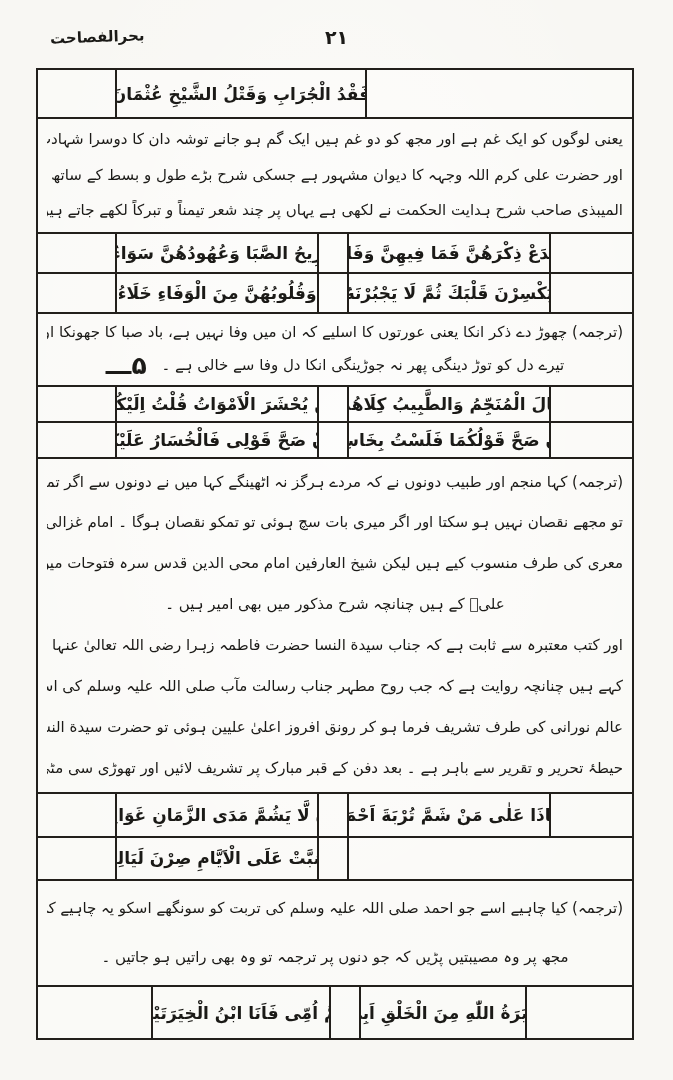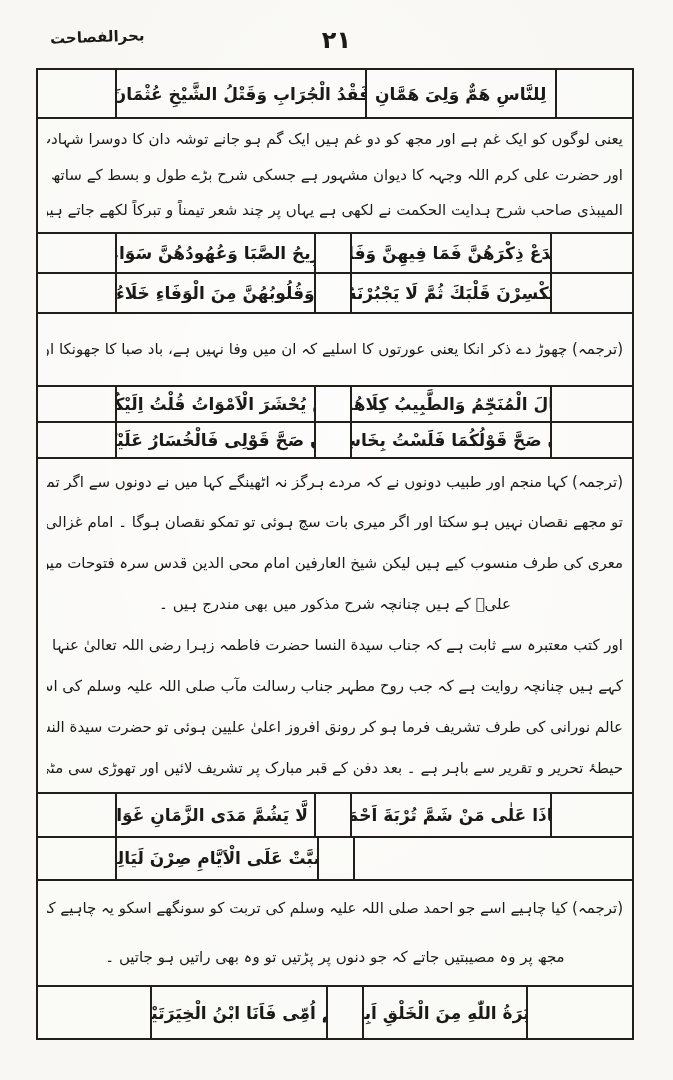--- a/index.html
+++ b/index.html
@@ -19,21 +19,21 @@
   }
   .running-title {
     position: absolute; top: 28px; left: 50px;
     font-size: 15px; font-weight: bold;
     transform: rotate(-2deg);
     direction: rtl;
   }
   .page-number {
     position: absolute; top: 26px; left: 0; right: 0;
     text-align: center;
-    font-size: 24px; font-weight: bold;
+    font-size: 19px; font-weight: bold;
   }
   .frame {
     position: absolute; top: 68px; left: 36px;
     width: 598px; height: 972px;
     border: 2px solid #221f1b;
     display: flex; flex-direction: column;
     background: rgba(255,255,255,.35);
   }
   .sec { border-bottom: 2px solid #221f1b; flex: none; }
   .sec:last-child { border-bottom: none; flex: 1; }
@@ -41,21 +41,21 @@
   
   .verse { display: flex; flex-direction: column; direction: ltr; }
   .vrow { flex: 1; display: flex; }
   .vrow + .vrow { border-top: 2px solid #221f1b; }
   .vrow > .cell + .cell { border-left: 2px solid #221f1b; }
   .cell {
     display: flex; align-items: center; justify-content: center;
     overflow: hidden; white-space: nowrap;
     direction: rtl;
     font-weight: bold; font-size: 17px;
-    padding: 0 17px;
+    padding: 0 10px;
   }
   .ce-l { width: 13%; } .ch2 { width: 34%; } .cgap { width: 5%; }
   .ch1 { width: 34%; } .ce-r { width: 14%; }
   .v1 .ce-l { width: 13%; } .v1 .ch2 { width: 42%; }
   .v1 .ch1 { width: 32%; } .v1 .ce-r { width: 13%; }
   .v5 .ce-l { width: 19%; } .v5 .ch2 { width: 30%; } .v5 .cgap { width: 5%; }
   .v5 .ch1 { width: 28%; } .v5 .ce-r { width: 18%; }
 
   
   .prose {
@@ -90,21 +90,20 @@
   <div class="running-title">بحرالفصاحت</div>
 
   <div class="page-number">۲۱</div>
 
   <div class="frame">
 
     <div class="sec verse v1 sec-h49">
       <div class="vrow">
         <div class="cell ce-l"></div>
         <div class="cell ch2">فَقْدُ الْجُرَابِ وَقَتْلُ الشَّيْخِ عُثْمَانَ</div>
-        <div class="cell ch1">لِلنَّاسِ هَمٌّ وَلِیَ هَمَّانِ</div>
         <div class="cell ce-r"></div>
       </div>
     </div>
 
     <div class="sec prose sec-h115">
       <div class="line">یعنی لوگوں کو ایک غم ہے اور مجھ کو دو غم ہیں ایک گم ہو جانے توشہ دان کا دوسرا شہادت حضرت عثمان کا</div>
       <div class="line">اور حضرت علی کرم اللہ وجہہ کا دیوان مشہور ہے جسکی شرح بڑے طول و بسط کے ساتھ قاضی حسین بن معین الدین</div>
       <div class="line center">
         <span>المیبذی صاحب شرح ہدایت الحکمت نے لکھی ہے یہاں پر چند شعر تیمناً و تبرکاً لکھے جاتے ہیں ۔</span>
         
@@ -123,20 +122,24 @@
         <div class="cell ce-l"></div>
         <div class="cell ch2">وَقُلُوبُهُنَّ مِنَ الْوَفَاءِ خَلَاءُ</div>
         <div class="cell cgap"></div>
         <div class="cell ch1">يَكْسِرْنَ قَلْبَكَ ثُمَّ لَا يَجْبُرْنَهُ</div>
         <div class="cell ce-r"></div>
       </div>
     </div>
 
     <div class="sec prose sec-h73">
       <div class="line">(ترجمہ) چھوڑ دے ذکر انکا یعنی عورتوں کا اسلیے کہ ان میں وفا نہیں ہے، باد صبا کا جھونکا اور انکا عہد و پیمان برابر ہے</div>
+      <div class="line center">
+        <span>تیرے دل کو توڑ دینگی پھر نہ جوڑینگی انکا دل وفا سے خالی ہے ۔</span>
+        <span class="end-mark">۵ـــ</span>
+      </div>
     </div>
 
     <div class="sec verse sec-h72">
       <div class="vrow">
         <div class="cell ce-l"></div>
         <div class="cell ch2">لَنْ يُحْشَرَ الْاَمْوَاتُ قُلْتُ اِلَيْكُمَا</div>
         <div class="cell cgap"></div>
         <div class="cell ch1">قَالَ الْمُنَجِّمُ وَالطَّبِيبُ كِلَاهُمَا</div>
         <div class="cell ce-r"></div>
       </div>
@@ -146,21 +149,21 @@
         <div class="cell cgap"></div>
         <div class="cell ch1">اِنْ صَحَّ قَوْلُكُمَا فَلَسْتُ بِخَاسِرٍ</div>
         <div class="cell ce-r"></div>
       </div>
     </div>
 
     <div class="sec prose sec-h335">
       <div class="line">(ترجمہ) کہا منجم اور طبیب دونوں نے کہ مردے ہرگز نہ اٹھینگے کہا میں نے دونوں سے اگر تمہاری بات سچی نکلے</div>
       <div class="line">تو مجھے نقصان نہیں ہو سکتا اور اگر میری بات سچ ہوئی تو تمکو نقصان ہوگا ۔ امام غزالی نے یہ دو شعر ابوالعلا</div>
       <div class="line">معری کی طرف منسوب کیے ہیں لیکن شیخ العارفین امام محی الدین قدس سرہ فتوحات میں فرماتے ہیں کہ امیر المومنین</div>
-      <div class="line center">علیؓ کے ہیں چنانچہ شرح مذکور میں بھی مندرج ہیں ۔</div>
+      <div class="line center">علیؓ کے ہیں چنانچہ شرح مذکور میں بھی امیر ہیں ۔</div>
       <div class="line">اور کتب معتبرہ سے ثابت ہے کہ جناب سیدة النسا حضرت فاطمہ زہرا رضی اللہ تعالیٰ عنہا نے بھی اشعار</div>
       <div class="line">کہے ہیں چنانچہ روایت ہے کہ جب روح مطہر جناب رسالت مآب صلی اللہ علیہ وسلم کی اس خاکدان ظلمانی سے</div>
       <div class="line">عالم نورانی کی طرف تشریف فرما ہو کر رونق افروز اعلیٰ علیین ہوئی تو حضرت سیدة النسا کو ایسا الم ہوا کہ</div>
       <div class="line">حیطۂ تحریر و تقریر سے باہر ہے ۔ بعد دفن کے قبر مبارک پر تشریف لائیں اور تھوڑی سی مٹی وہاں کی اٹھا کر سونگھی</div>
     </div>
 
     <div class="sec verse sec-h87">
       <div class="vrow">
         <div class="cell ce-l"></div>
         <div class="cell ch2">اَنْ لَّا يَشُمَّ مَدَی الزَّمَانِ غَوَالِيَا</div>
@@ -171,21 +174,21 @@
       <div class="vrow">
         <div class="cell ce-l"></div>
         <div class="cell ch2">صُبَّتْ عَلَی الْاَيَّامِ صِرْنَ لَيَالِيَا</div>
         <div class="cell cgap"></div>
         <div class="cell ce-r"></div>
       </div>
     </div>
 
     <div class="sec prose sec-h106">
       <div class="line">(ترجمہ) کیا چاہیے اسے جو احمد صلی اللہ علیہ وسلم کی تربت کو سونگھے اسکو یہ چاہیے کہ عمر بھر کوئی خوشبو نہ سونگھے</div>
-      <div class="line center">مجھ پر وہ مصیبتیں جاتے کہ جو دنوں پر پڑتیں تو وہ بھی راتیں ہو جاتیں ۔</div>
+      <div class="line center">مجھ پر وہ مصیبتیں پڑیں کہ جو دنوں پر ترجمہ تو وہ بھی راتیں ہو جاتیں ۔</div>
     </div>
 
     <div class="sec verse v5">
       <div class="vrow">
         <div class="cell ce-l"></div>
         <div class="cell ch2">ثُمَّ اُمِّی فَاَنَا ابْنُ الْخِيَرَتَيْنِ</div>
         <div class="cell cgap"></div>
         <div class="cell ch1">خِيَرَةُ اللّٰهِ مِنَ الْخَلْقِ اَبِی</div>
         <div class="cell ce-r"></div>
       </div>

